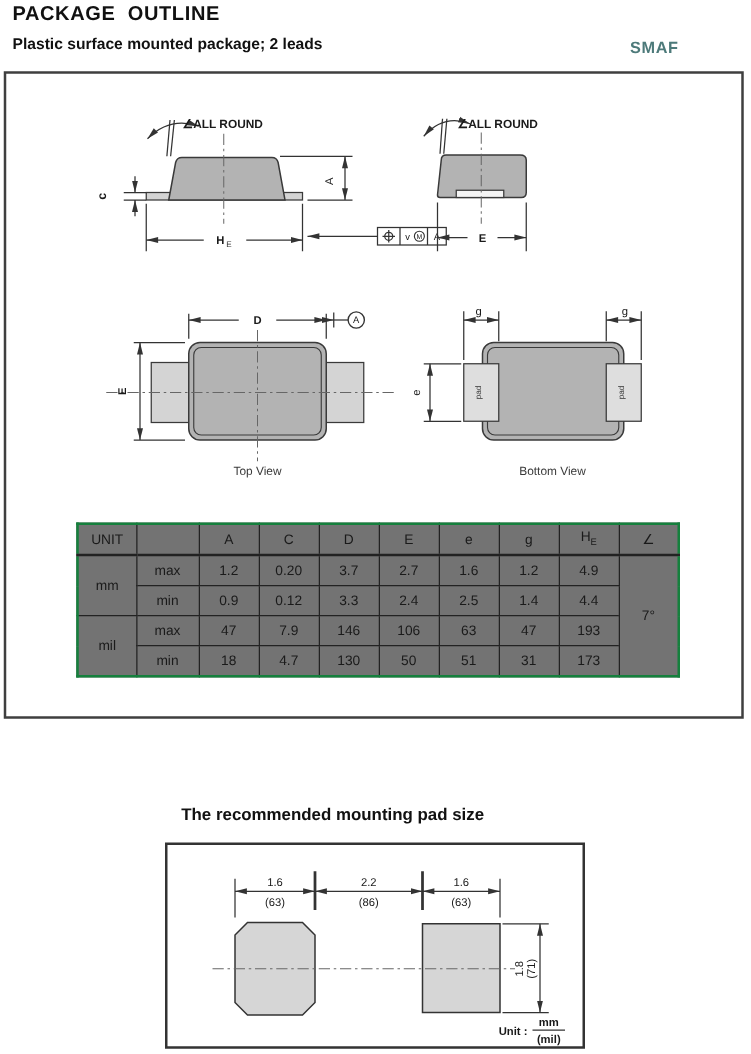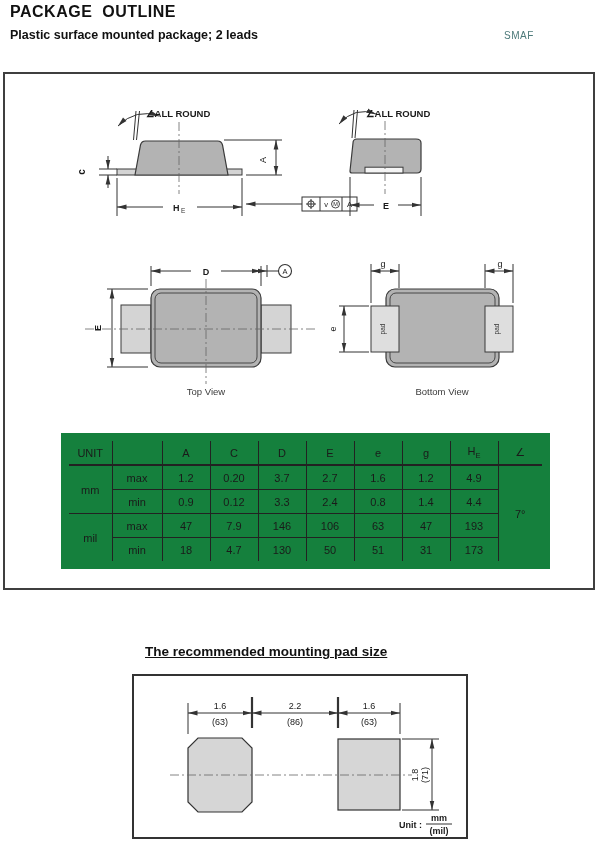--- a/index.html
+++ b/index.html
@@ -1,32 +1,32 @@
 <!DOCTYPE html>
 <html><head>
 <meta charset="utf-8">
 <style>
   html,body{margin:0;padding:0;background:#fff;}
   .page{position:relative;width:601px;height:843px;background:#fff;
         font-family:"Liberation Sans",sans-serif;color:#111;overflow:hidden;}
   .title{position:absolute;left:10px;top:3px;font-size:16px;font-weight:bold;
          letter-spacing:.5px;white-space:pre;}
   .subtitle{position:absolute;left:10px;top:28px;font-size:12.5px;font-weight:bold;}
-  .pkgcode{position:absolute;left:504px;top:30px;font-size:10px;font-weight:normal;
+  .pkgcode{position:absolute;left:504px;top:30px;font-size:13px;font-weight:bold;
            letter-spacing:.5px;}
   .outline-box{position:absolute;left:3px;top:57px;width:588px;height:514px;
-               border:2px solid #3f3f3f;background:#fff;margin-top:15px;}
+               border:2px solid #3f3f3f;background:#fff;}
   .outline-box svg{position:absolute;left:0;top:0;}
   table.dims{position:absolute;left:56px;top:359px;border-collapse:collapse;
-             table-layout:fixed;border:8px solid #15803d;background:#15803d;}
+             table-layout:fixed;border:2px solid #15803d;background:#737373;}
   table.dims td{border:1px solid #222;text-align:center;vertical-align:middle;
                 font-size:11px;height:23px;padding:0;color:#1a1a1a;}
   table.dims tr.head td{border-bottom:2px solid #222;}
   table.dims sub{font-size:7.5px;}
-  .pad-title{position:absolute;left:145px;top:644px;font-size:13.5px;font-weight:bold;text-decoration:underline;}
+  .pad-title{position:absolute;left:145px;top:644px;font-size:13.5px;font-weight:bold;}
   .pad-box{position:absolute;left:132px;top:674px;width:332px;height:161px;
            border:2px solid #333;background:#fff;}
   svg text{font-family:"Liberation Sans",sans-serif;fill:#1a1a1a;}
   .ln{stroke:#333;stroke-width:1;fill:none;}
   .ln2{stroke:#333;stroke-width:2.2;fill:none;}
   .cl{stroke:#666;stroke-width:0.8;fill:none;stroke-dasharray:9 3 2 3;}
   .body-fill{fill:#b3b3b3;stroke:#3a3a3a;stroke-width:1.2;}
   .inner-ln{fill:none;stroke:#3a3a3a;stroke-width:0.9;}
   .lead-fill{fill:#d4d4d4;stroke:#3a3a3a;stroke-width:1;}
   .pad-fill{fill:#dedede;stroke:#3a3a3a;stroke-width:1;}
@@ -239,21 +239,21 @@
         <td>1.2</td>
         <td>4.9</td>
         <td rowspan="4">7°</td>
       </tr>
       <tr>
         <td>min</td>
         <td>0.9</td>
         <td>0.12</td>
         <td>3.3</td>
         <td>2.4</td>
-        <td>0.8</td>
+        <td>2.5</td>
         <td>1.4</td>
         <td>4.4</td>
       </tr>
       <tr>
         <td rowspan="2">mil</td>
         <td>max</td>
         <td>47</td>
         <td>7.9</td>
         <td>146</td>
         <td>106</td>

